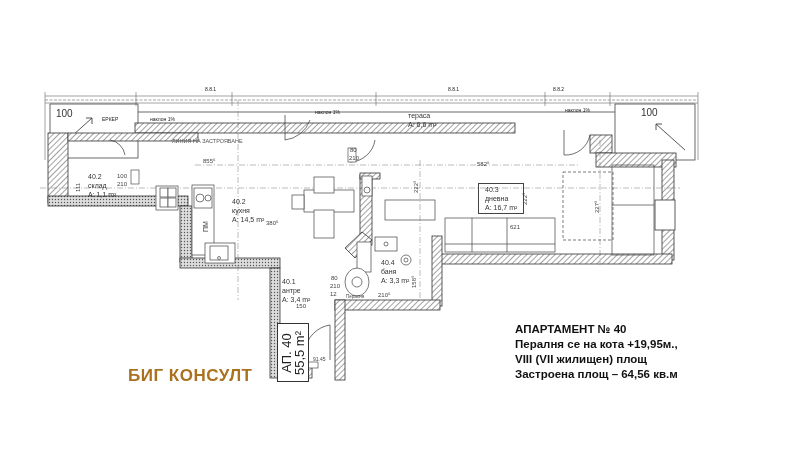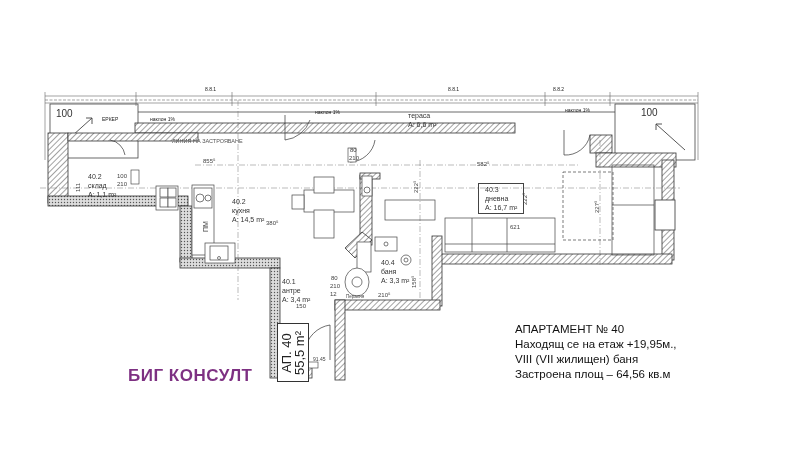--- a/index.html
+++ b/index.html
@@ -1,22 +1,22 @@
 <!DOCTYPE html>
 <html><head>
 <meta charset="utf-8">
 <style>
   html, body { margin:0; padding:0; background:#ffffff; }
   body { width:800px; height:470px; position:relative; overflow:hidden; font-family:"Liberation Sans", sans-serif; }
   #plan { position:absolute; left:0; top:0; }
   .lbl { position:absolute; font-family:"Liberation Sans", sans-serif; color:#222; font-size:7px; line-height:9px; }
   .room-tag { position:absolute; font-size:7px; line-height:9px; color:#333; font-family:"Liberation Sans", sans-serif; }
-  .info { position:absolute; left:515px; top:322px; font-family:"Liberation Sans", sans-serif; font-weight:normal; font-size:11.5px; line-height:15px; color:#111; }
+  .info { position:absolute; left:515px; top:322px; font-family:"Liberation Sans", sans-serif; font-weight:bold; font-size:11.5px; line-height:15px; color:#111; }
   .info div { white-space:nowrap; }
-  .brand { position:absolute; left:128px; top:366px; font-family:"Liberation Sans", sans-serif; font-weight:bold; font-size:17px; color:#701a75; letter-spacing:0.5px; opacity:0.9; }
+  .brand { position:absolute; left:128px; top:366px; font-family:"Liberation Sans", sans-serif; font-weight:bold; font-size:17px; color:#a16207; letter-spacing:0.5px; opacity:0.9; }
   .apt-badge { position:absolute; left:277px; top:323px; width:30px; height:57px; border:1px solid #333; background:#fff; }
   .apt-badge span { position:absolute; left:50%; top:50%; transform:translate(-50%,-50%) rotate(-90deg); white-space:nowrap; font-size:13px; line-height:13px; text-align:center; color:#222; }
   .dim { position:absolute; font-size:6px; color:#444; font-family:"Liberation Sans", sans-serif; }
   .vdim { position:absolute; font-size:6px; color:#444; transform:rotate(-90deg); transform-origin:left top; font-family:"Liberation Sans", sans-serif; }
   .box100 { position:absolute; font-size:10px; color:#333; font-family:"Liberation Sans", sans-serif; }
 </style>
 </head>
 <body>
 
 <svg id="plan" width="800" height="470" viewBox="0 0 800 470" xmlns="http://www.w3.org/2000/svg">
@@ -230,16 +230,16 @@
     <span style="position:static; transform:none; display:block;">АП. 40</span>
     <span style="position:static; transform:none; display:block;">55,5 m²</span>
   </span>
 </div>
 <div class="dim" style="left:313px; top:356px; font-size:5px;">91.45</div>
 
 <div class="brand">БИГ КОНСУЛТ</div>
 
 <div class="info">
   <div>АПАРТАМЕНТ № 40</div>
-  <div>Находящ се на етаж +19,95м.,</div>
-  <div>VIII (VII жилищен) баня</div>
+  <div>Пералня се на кота +19,95м.,</div>
+  <div>VIII (VII жилищен) площ</div>
   <div>Застроена площ – 64,56 кв.м</div>
 </div>
 
 </body></html>

